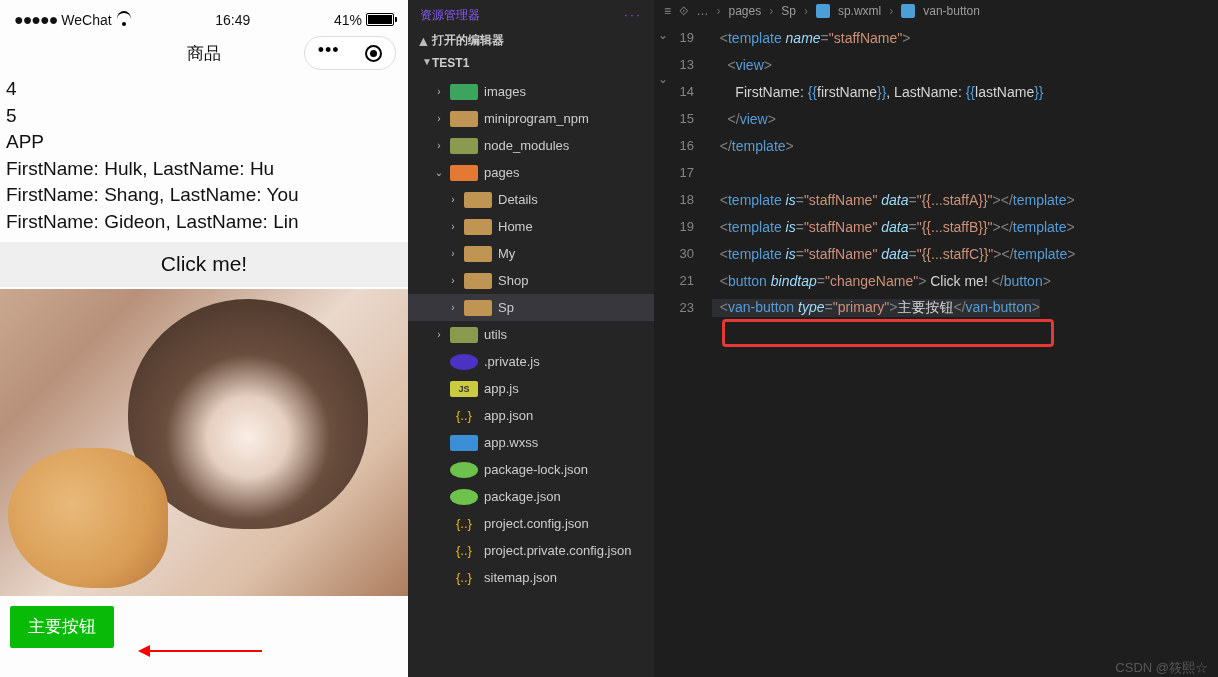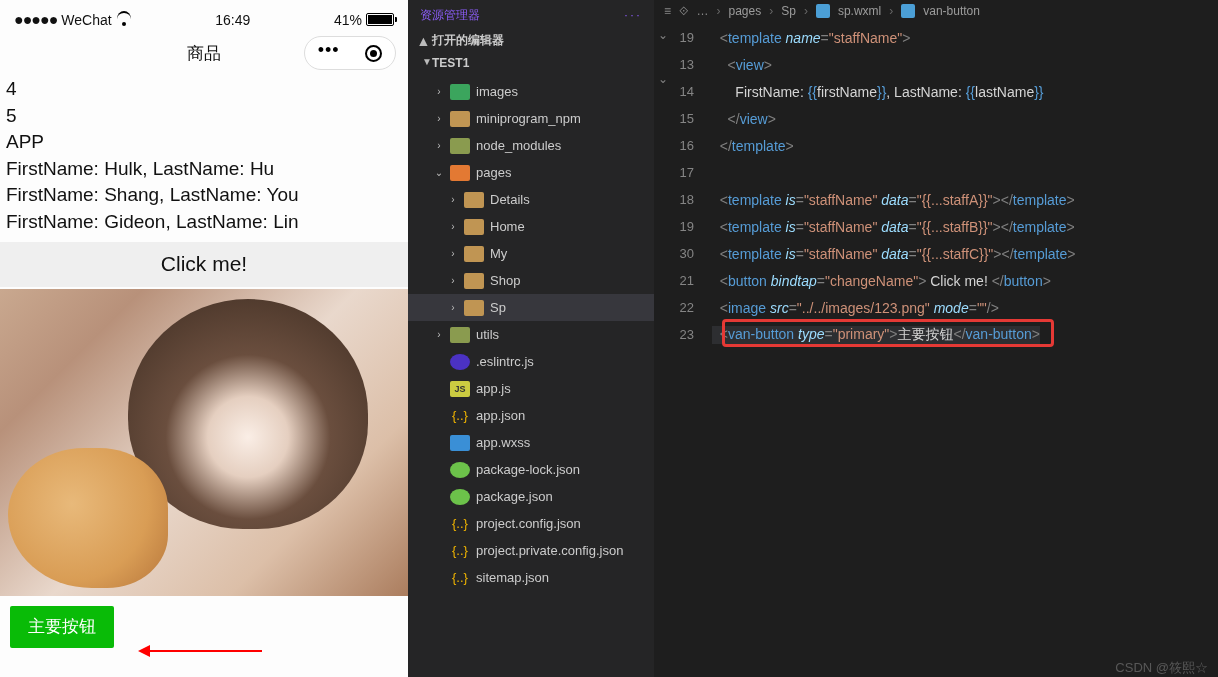--- a/index.html
+++ b/index.html
@@ -40,21 +40,21 @@
   .explorer { width: 246px; background:#252526; color:#ccc; font-size:13px; height:100%; position:relative; }
   .exp-header { height:30px; display:flex; align-items:center; justify-content:space-between; padding:0 12px; font-size:12px; color:#8b5cf6; }
   .exp-header .more { letter-spacing:2px; }
   .exp-section { padding:2px 6px 2px 14px; display:flex; gap:0; font-size:12px; font-weight:bold; color:#ccc; height:24px; }
   .exp-section.coll .chev { transform: rotate(-90deg) translate(0,0); }
   .chev { width:10px; text-align:center; display:inline-block; color:#bbb; font-size:10px; }
   .tree { padding: 0 0; }
   .row { display:flex; align-items:center; height:27px; padding-left:26px; gap:6px; color:#ccc; }
   .row.d1 { padding-left:40px; }
   .row.active { background:#37373d; }
-  .fi { width:20px; height:16px; border-radius:2px; display:inline-flex; align-items:center; justify-content:center; font-size:9px; color:#fff; }
+  .fi { width:28px; height:16px; border-radius:2px; display:inline-flex; align-items:center; justify-content:center; font-size:9px; color:#fff; }
   .fi.folder { background:#c09553; }
   .fi.folder.green { background:#3ba55d; }
   .fi.folder.orange { background:#e37933; }
   .fi.folder.olive { background:#8a9b4f; }
   .fi.js { background:#cbcb41; color:#333; font-weight:bold; }
   .fi.json { background:transparent; color:#f0b400; font-size:13px; }
   .fi.wxss { background:#3a8fd6; }
   .fi.node { background:#6cc24a; border-radius:50%; color:#2b2b2b; }
   .fi.eslint { background:#4b32c3; border-radius:50%; }
 
@@ -185,21 +185,21 @@
           <span>Sp</span>
         </div>
         <div class="row">
           <span class="chev">›</span>
           <span class="fi folder olive"></span>
           <span>utils</span>
         </div>
         <div class="row">
           <span class="chev"></span>
           <span class="fi eslint"></span>
-          <span>.eslintrc.js</span>
+          <span>.private.js</span>
         </div>
         <div class="row">
           <span class="chev"></span>
           <span class="fi js">JS</span>
           <span>app.js</span>
         </div>
         <div class="row">
           <span class="chev"></span>
           <span class="fi json">{..}</span>
           <span>app.json</span>
@@ -292,24 +292,20 @@
           <span class="txt">  <span class="t-tag">&lt;</span><span class="t-el">template</span><span class="t-ws"> </span><span class="t-attr">is</span><span class="t-tag">=</span><span class="t-str">"staffName"</span><span class="t-ws"> </span><span class="t-attr">data</span><span class="t-tag">=</span><span class="t-str">"{{...staffB}}"</span><span class="t-tag">&gt;&lt;/</span><span class="t-el">template</span><span class="t-tag">&gt;</span></span>
         </div>
         <div class="codeline">
           <span class="ln">30</span>
           <span class="txt">  <span class="t-tag">&lt;</span><span class="t-el">template</span><span class="t-ws"> </span><span class="t-attr">is</span><span class="t-tag">=</span><span class="t-str">"staffName"</span><span class="t-ws"> </span><span class="t-attr">data</span><span class="t-tag">=</span><span class="t-str">"{{...staffC}}"</span><span class="t-tag">&gt;&lt;/</span><span class="t-el">template</span><span class="t-tag">&gt;</span></span>
         </div>
         <div class="codeline">
           <span class="ln">21</span>
           <span class="txt">  <span class="t-tag">&lt;</span><span class="t-el">button</span><span class="t-ws"> </span><span class="t-attr">bindtap</span><span class="t-tag">=</span><span class="t-str">"changeName"</span><span class="t-tag">&gt;</span><span class="t-ws"> Click me! </span><span class="t-tag">&lt;/</span><span class="t-el">button</span><span class="t-tag">&gt;</span></span>
         </div>
-        <div class="codeline">
-          <span class="ln">22</span>
-          <span class="txt">  <span class="t-tag">&lt;</span><span class="t-el">image</span><span class="t-ws"> </span><span class="t-attr">src</span><span class="t-tag">=</span><span class="t-str">"../../images/123.png"</span><span class="t-ws"> </span><span class="t-attr">mode</span><span class="t-tag">=</span><span class="t-str">""</span><span class="t-tag">/&gt;</span></span>
-        </div>
         <div class="codeline hilite">
           <span class="ln">23</span>
           <span class="txt">  <span class="t-tag">&lt;</span><span class="t-el">van-button</span><span class="t-ws"> </span><span class="t-attr">type</span><span class="t-tag">=</span><span class="t-str">"primary"</span><span class="t-tag">&gt;</span><span class="t-ws">主要按钮</span><span class="t-tag">&lt;/</span><span class="t-el">van-button</span><span class="t-tag">&gt;</span></span>
         </div>
       </div>
     <div class="redbox" id="redbox" style="left: 68px; top: 318.5px; width: 331.922px; height: 28px;"></div>
   </div>
 
 </div>
 

